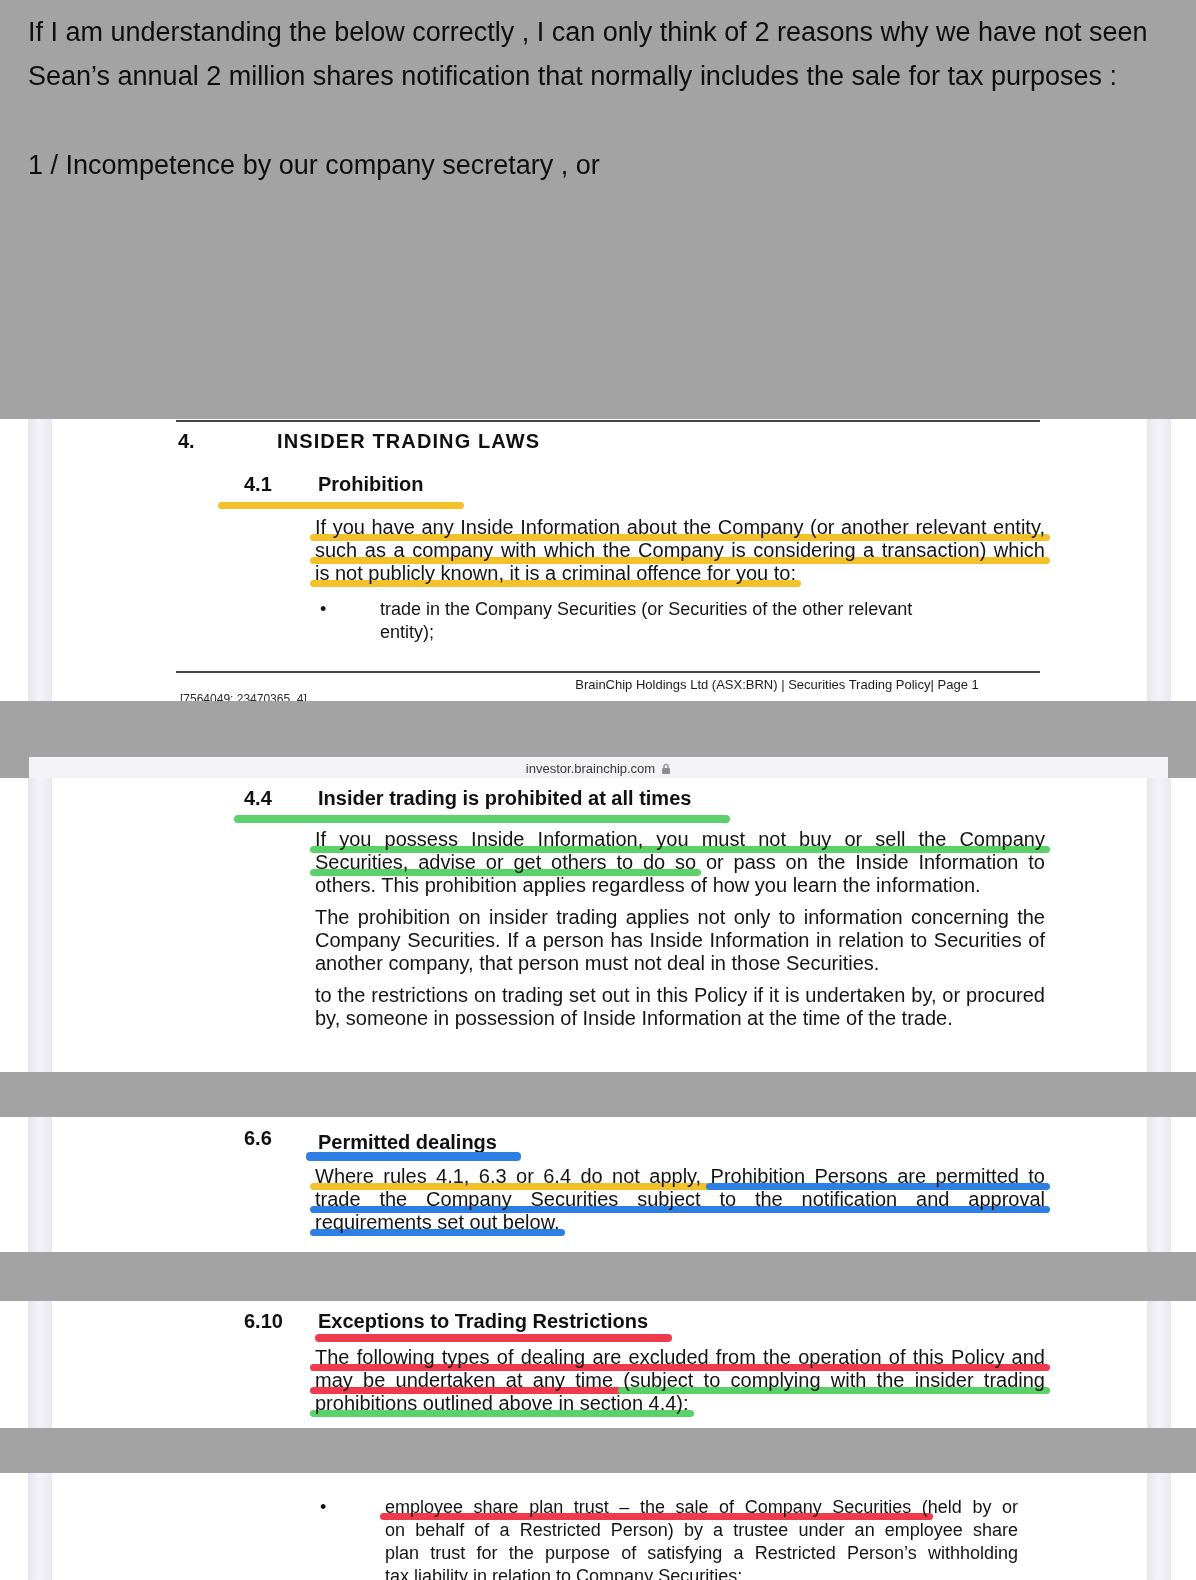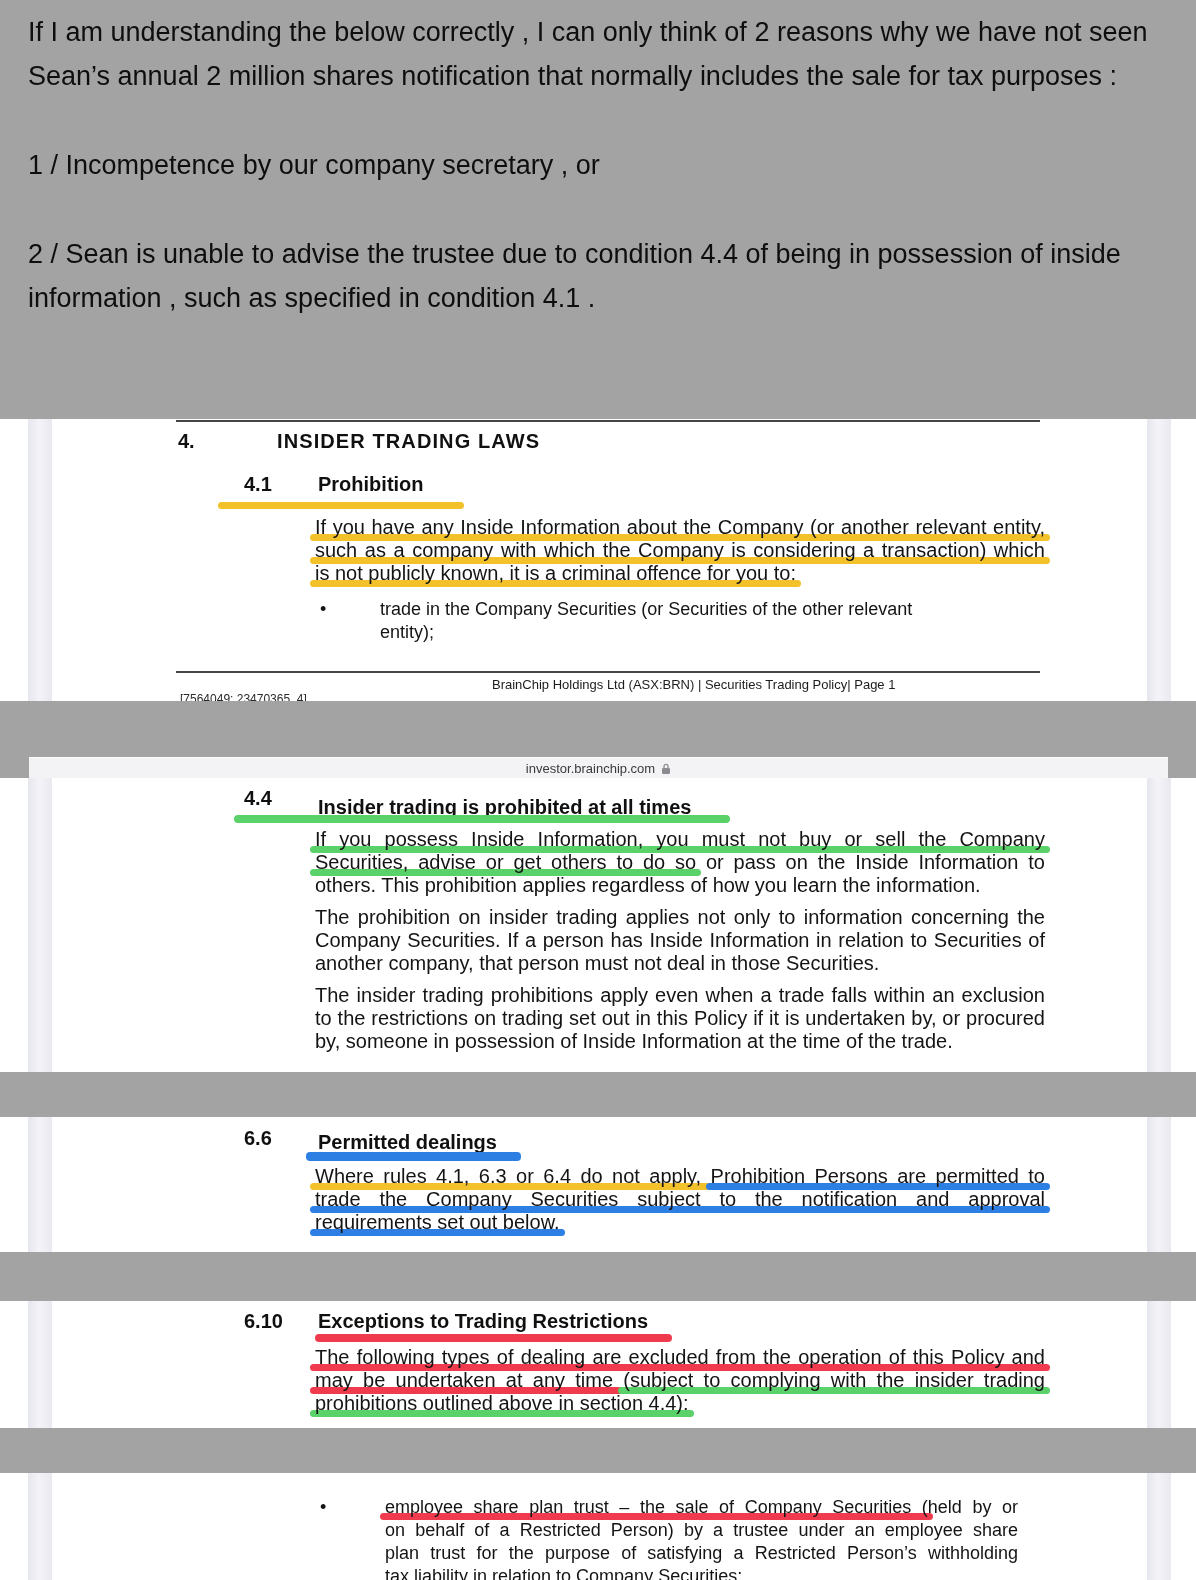--- a/index.html
+++ b/index.html
@@ -41,37 +41,36 @@
   .line{position:relative;z-index:0;height:23px;}
   .line.j{text-align:justify;text-align-last:justify;}
   .hl{position:relative;}
   .hl::after{content:"";position:absolute;left:-5px;right:-5px;bottom:-3px;height:7px;
              border-radius:3.5px;background:var(--c);z-index:-1;}
   .hl-y{--c:var(--highlight-yellow);}
   .hl-g{--c:var(--highlight-green);}
   .hl-b{--c:var(--highlight-blue);}
   .hl-r{--c:var(--highlight-red);}
   .dot{position:absolute;left:320px;font-size:18px;line-height:23px;color:#141414;}
-  .footer{position:absolute;left:492px;width:514px;text-align:left;font-size:13px;color:#1c1c1c;}
+  .footer{position:absolute;left:520px;width:514px;text-align:center;font-size:13px;color:#1c1c1c;}
   .corner{position:absolute;left:158px;font-size:12px;line-height:14px;color:#2a2a2a;margin-left:22px;}
   
   .urlbar{position:absolute;top:757px;left:29px;width:1139px;height:21px;background:#f3f3f6;
           border-top:1px solid #fafafc;border-bottom:1px solid #e2e2e7;
           display:flex;align-items:center;justify-content:center;gap:6px;}
   .urlbar span{font-size:13px;color:#3a3a3c;}
 </style>
 </head>
 <body>
 
 <div id="page">
 
   <div class="post">
     <p>If I am understanding the below correctly , I can only think of 2 reasons why we have not seen Sean’s annual 2 million shares notification that normally includes the sale for tax purposes :</p>
     <p>1 / Incompetence by our company secretary , or</p>
-    <p>2 / Sean is unable to advise the trustee due to condition 4.4 of being in possession of inside information , such as specified in condition 4.1 .</p>
   </div>
 
   <div class="shot" style="top:419px;height:282px;">
     <div class="strip left"></div>
     <div class="strip right"></div>
     <div class="rule" style="top:1px;"></div>
     <div class="secnum" style="top:11px;">4.</div>
     <div class="sectitle" style="top:11px;">INSIDER TRADING LAWS</div>
     <div class="clnum" style="top:54px;">4.1</div>
     <div class="cltitle" style="top:54px;">Prohibition</div>
@@ -96,34 +95,33 @@
     <svg width="10" height="12" viewBox="0 0 10 12" aria-hidden="true">
       <rect x="1" y="5" width="8" height="6" rx="1.2" fill="#8b8b90"></rect>
       <path d="M3 5 V3.4 a2 2 0 0 1 4 0 V5" fill="none" stroke="#8b8b90" stroke-width="1.3"></path>
     </svg>
   </div>
 
   <div class="shot" style="top:778px;height:294px;">
     <div class="strip left"></div>
     <div class="strip right"></div>
     <div class="clnum" style="top:9px;">4.4</div>
-    <div class="cltitle" style="top:18px;">Insider trading is prohibited at all times</div>
+    <div class="cltitle" style="top:9px;">Insider trading is prohibited at all times</div>
     <div class="bar bar-g" style="left:234px;top:37px;width:496px;height:8px;"></div>
     <div class="para" style="top:50px;">
       <div class="line j"><span class="hl hl-g">If you possess Inside Information, you must not buy or sell the Company</span></div>
       <div class="line j"><span class="hl hl-g">Securities, advise or get others to do so</span><span> or pass on the Inside Information to</span></div>
       <div class="line">others. This prohibition applies regardless of how you learn the information.</div>
     </div>
     <div class="para" style="top:128px;">
       <div class="line j">The prohibition on insider trading applies not only to information concerning the</div>
       <div class="line j">Company Securities. If a person has Inside Information in relation to Securities of</div>
       <div class="line">another company, that person must not deal in those Securities.</div>
     </div>
     <div class="para" style="top:206px;">
-      <div class="line j">The insider trading prohibitions apply even when a trade falls within an exclusion</div>
       <div class="line j">to the restrictions on trading set out in this Policy if it is undertaken by, or procured</div>
       <div class="line">by, someone in possession of Inside Information at the time of the trade.</div>
     </div>
   </div>
 
   <div class="shot" style="top:1117px;height:135px;">
     <div class="strip left"></div>
     <div class="strip right"></div>
     <div class="clnum" style="top:10px;">6.6</div>
     <div class="cltitle" style="top:14px;">Permitted dealings</div>

